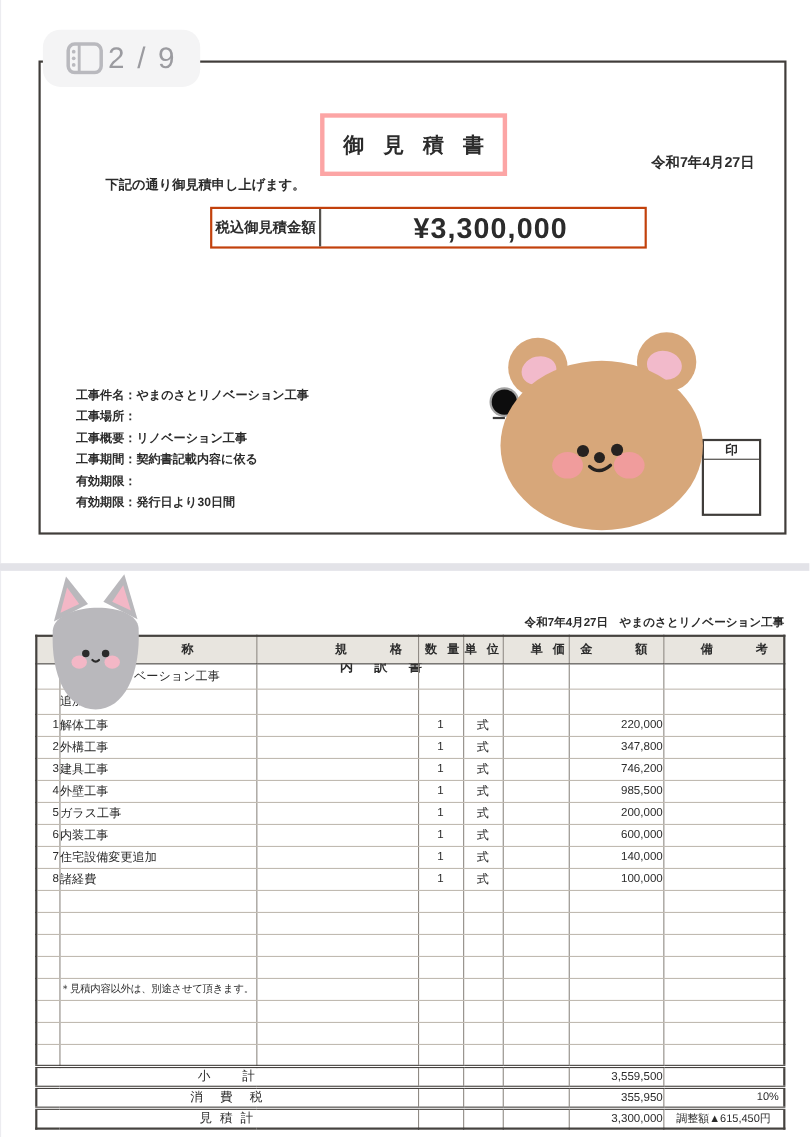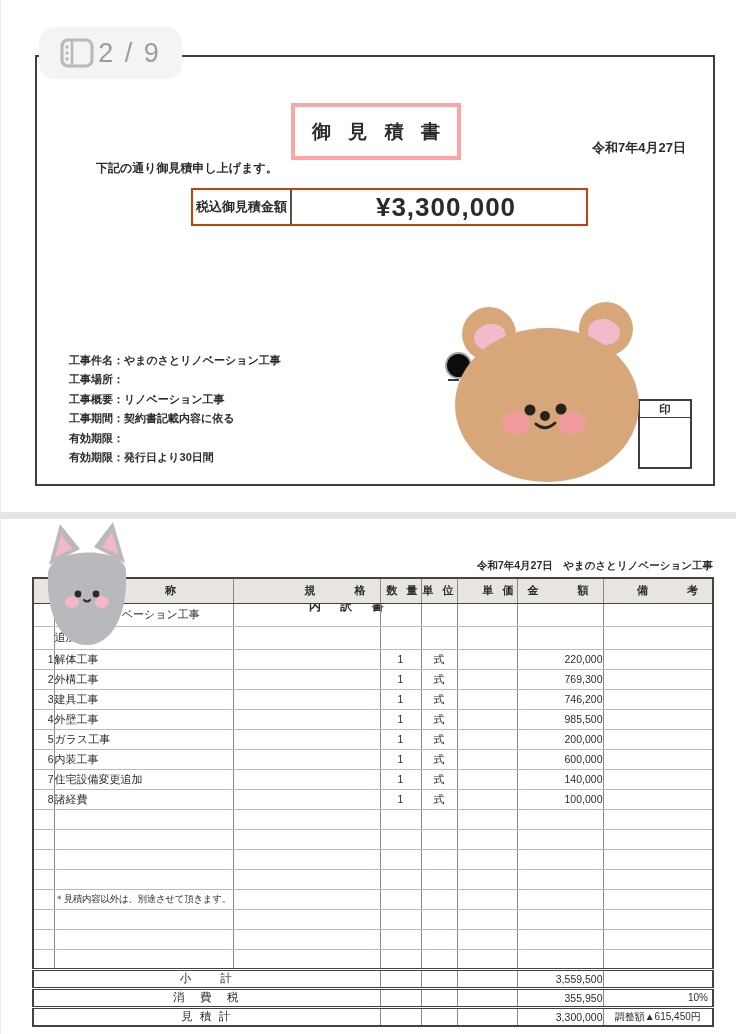--- a/index.html
+++ b/index.html
@@ -195,21 +195,21 @@
             <td class="c-amount">220,000</td>
             <td class="c-note"></td>
           </tr>
           <tr class="r-data">
             <td class="c-no">2</td>
             <td class="c-name">外構工事</td>
             <td class="c-spec"></td>
             <td class="c-qty">1</td>
             <td class="c-unit">式</td>
             <td class="c-price"></td>
-            <td class="c-amount">769,300</td>
+            <td class="c-amount">347,800</td>
             <td class="c-note"></td>
           </tr>
           <tr class="r-data">
             <td class="c-no">3</td>
             <td class="c-name">建具工事</td>
             <td class="c-spec"></td>
             <td class="c-qty">1</td>
             <td class="c-unit">式</td>
             <td class="c-price"></td>
             <td class="c-amount">746,200</td>

